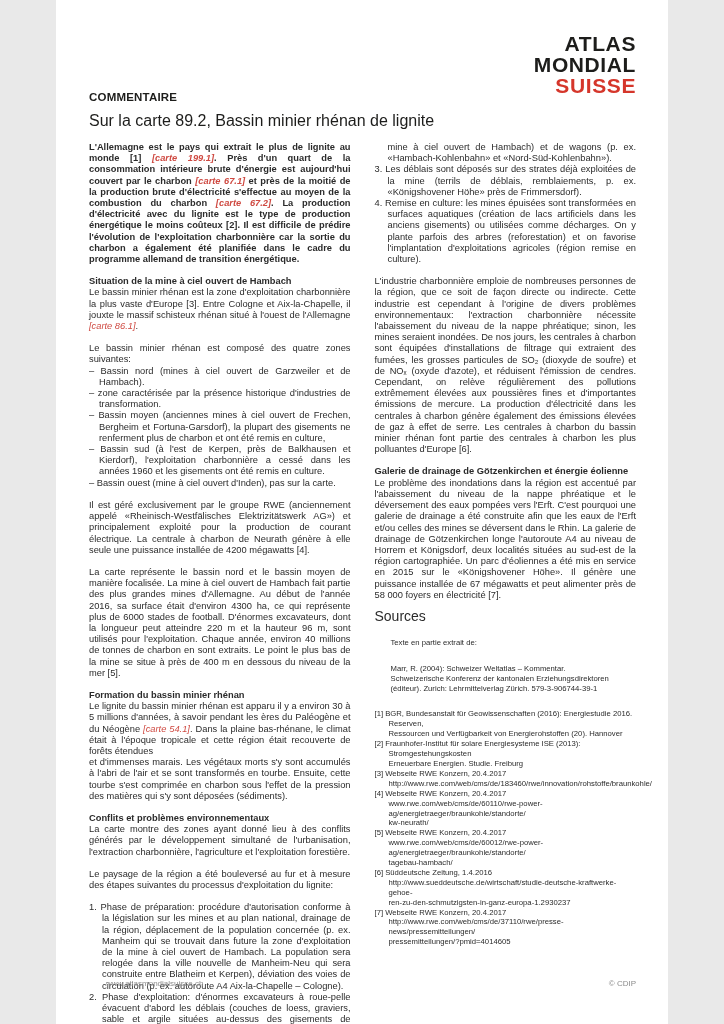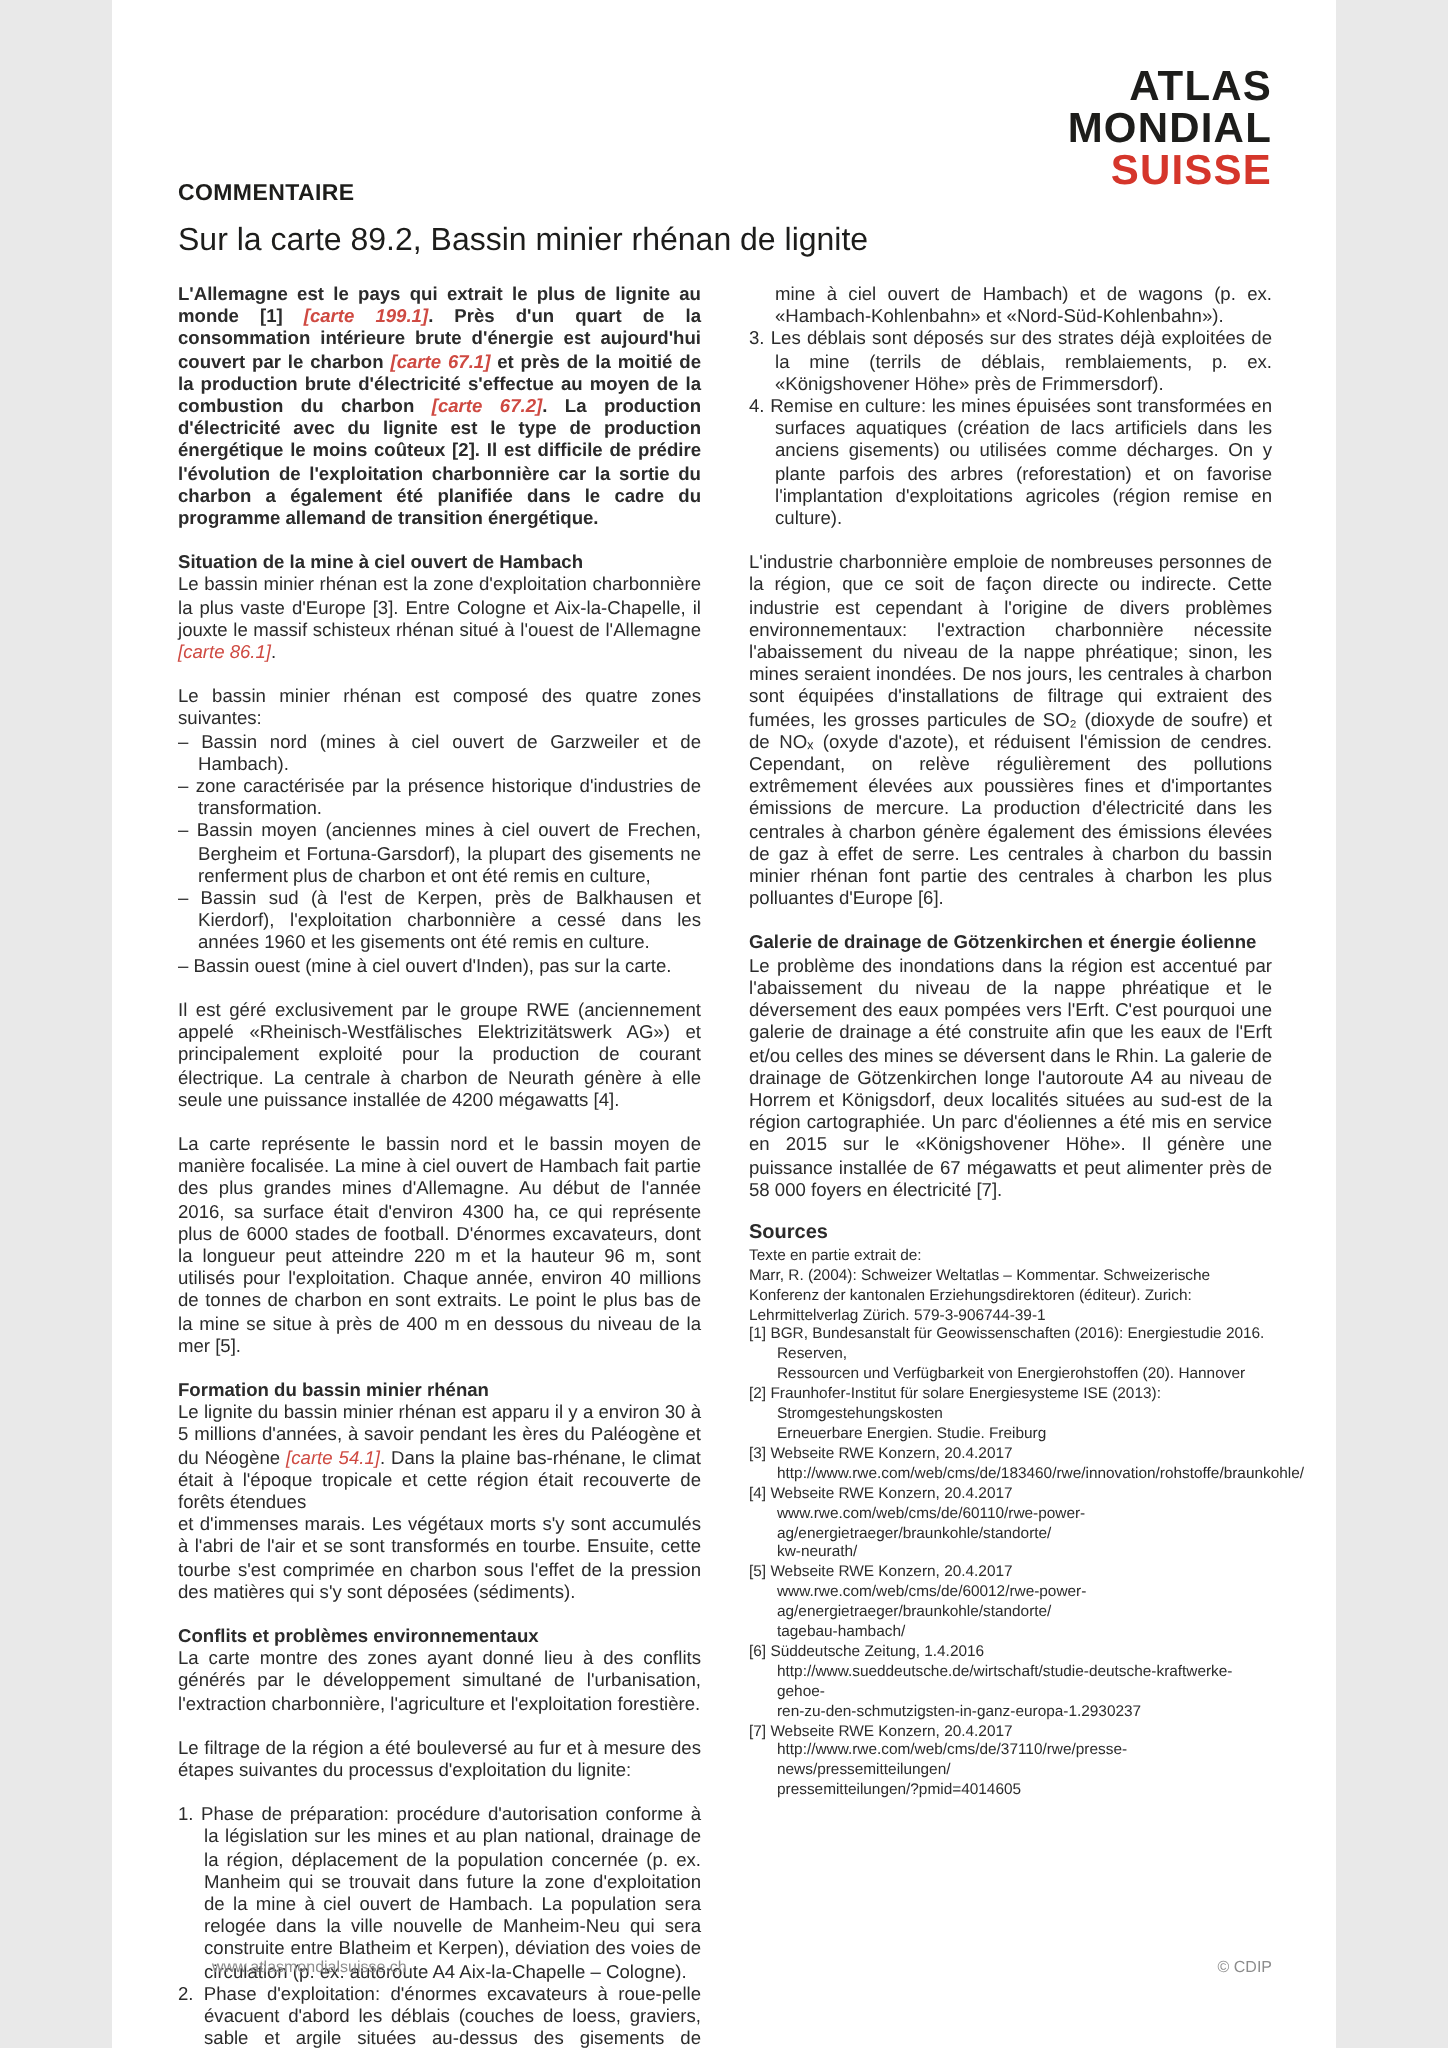--- a/index.html
+++ b/index.html
@@ -41,22 +41,22 @@
   .para{margin:0 0 11px;text-align:justify;}
   .para.bold{font-weight:700;}
   .para.tight{margin-bottom:0;}
   .h{margin:0;font-weight:700;text-align:left;}
   .list{margin:0 0 11px;text-align:justify;}
   .dash-item{padding-left:10px;text-indent:-10px;}
   .num-item{padding-left:13px;text-indent:-13px;}
   .num-item.cont{text-indent:0;}
   .ref-red{color:#cf4a42;font-style:italic;}
   
-  .small-h{margin:4px 0 1px;font-size:10px;line-height:9.9px;font-weight:700;}
-  .small-p{margin:0;font-size:7.7px;line-height:9.9px;text-align:left;}
+  .small-h{margin:4px 0 11px;font-size:14px;line-height:9.9px;font-weight:400;}
+  .small-p{margin:16px;font-size:7.7px;line-height:9.9px;text-align:left;}
   .refs{margin-top:0;font-size:7.7px;line-height:9.9px;text-align:left;}
   .ref-item{padding-left:14px;text-indent:-14px;}
   
   .footer{
     position:absolute;left:50px;right:32px;top:979px;
     display:flex;justify-content:space-between;
     font-size:8px;color:#8c8c8c;
   }
 </style>
 </head>
@@ -85,21 +85,21 @@
           <div class="dash-item">–&nbsp;Bassin moyen (anciennes mines à ciel ouvert de Frechen, Bergheim et Fortuna-Garsdorf), la plupart des gisements ne renferment plus de charbon et ont été remis en culture,</div>
           <div class="dash-item">–&nbsp;Bassin sud (à l'est de Kerpen, près de Balkhausen et Kierdorf), l'exploitation charbonnière a cessé dans les années 1960 et les gisements ont été remis en culture.</div>
           <div class="dash-item">–&nbsp;Bassin ouest (mine à ciel ouvert d'Inden), pas sur la carte.</div>
         </div>
         <div class="para">Il est géré exclusivement par le groupe RWE (anciennement appelé «Rheinisch-Westfälisches Elektrizitätswerk AG») et principalement exploité pour la production de courant électrique. La centrale à charbon de Neurath génère à elle seule une puissance installée de 4200 mégawatts [4].</div>
         <div class="para">La carte représente le bassin nord et le bassin moyen de manière focalisée. La mine à ciel ouvert de Hambach fait partie des plus grandes mines d'Allemagne. Au début de l'année 2016, sa surface était d'environ 4300 ha, ce qui représente plus de 6000 stades de football. D'énormes excavateurs, dont la longueur peut atteindre 220 m et la hauteur 96 m, sont utilisés pour l'exploitation. Chaque année, environ 40 millions de tonnes de charbon en sont extraits. Le point le plus bas de la mine se situe à près de 400 m en dessous du niveau de la mer [5].</div>
         <div class="h">Formation du bassin minier rhénan</div>
         <div class="para"><span>Le lignite du bassin minier rhénan est apparu il y a environ 30 à 5 millions d'années, à savoir pendant les ères du Paléogène et du Néogène </span><span class="ref-red">[carte 54.1]</span><span>. Dans la plaine bas-rhénane, le climat était à l'époque tropicale et cette région était recouverte de forêts étendues</span><br><span>et d'immenses marais. Les végétaux morts s'y sont accumulés à l'abri de l'air et se sont transformés en tourbe. Ensuite, cette tourbe s'est comprimée en charbon sous l'effet de la pression des matières qui s'y sont déposées (sédiments).</span></div>
         <div class="h">Conflits et problèmes environnementaux</div>
         <div class="para">La carte montre des zones ayant donné lieu à des conflits générés par le développement simultané de l'urbanisation, l'extraction charbonnière, l'agriculture et l'exploitation forestière.</div>
-        <div class="para">Le filtrage de la région a été bouleversé au fur et à mesure des étapes suivantes du processus d'exploitation du lignite:</div>
+        <div class="para">Le paysage de la région a été bouleversé au fur et à mesure des étapes suivantes du processus d'exploitation du lignite:</div>
         <div class="list">
           <div class="num-item">1.&nbsp;Phase de préparation: procédure d'autorisation conforme à la législation sur les mines et au plan national, drainage de la région, déplacement de la population concernée (p. ex. Manheim qui se trouvait dans future la zone d'exploitation de la mine à ciel ouvert de Hambach. La population sera relogée dans la ville nouvelle de Manheim-Neu qui sera construite entre Blatheim et Kerpen), déviation des voies de circulation (p. ex. autoroute A4 Aix-la-Chapelle – Cologne).</div>
           <div class="num-item">2.&nbsp;Phase d'exploitation: d'énormes excavateurs à roue-pelle évacuent d'abord les déblais (couches de loess, graviers, sable et argile situées au-dessus des gisements de charbon) avant d'extraire le lignite. Ensuite, celui-ci est transporté vers les centrales à charbon de la région (p. ex. Frimmersdorf, Neurath ou Niederaussem) au moyen de convoyeurs (voir</div>
         </div>
       </div>
     <div class="col" id="col-right">
         <div class="list">
           <div class="num-item cont">mine à ciel ouvert de Hambach) et de wagons (p. ex. «Hambach-Kohlenbahn» et «Nord-Süd-Kohlenbahn»).</div>
           <div class="num-item">3.&nbsp;Les déblais sont déposés sur des strates déjà exploitées de la mine (terrils de déblais, remblaiements, p. ex. «Königshovener Höhe» près de Frimmersdorf).</div>
           <div class="num-item">4.&nbsp;Remise en culture: les mines épuisées sont transformées en surfaces aquatiques (création de lacs artificiels dans les anciens gisements) ou utilisées comme décharges. On y plante parfois des arbres (reforestation) et on favorise l'implantation d'exploitations agricoles (région remise en culture).</div>

